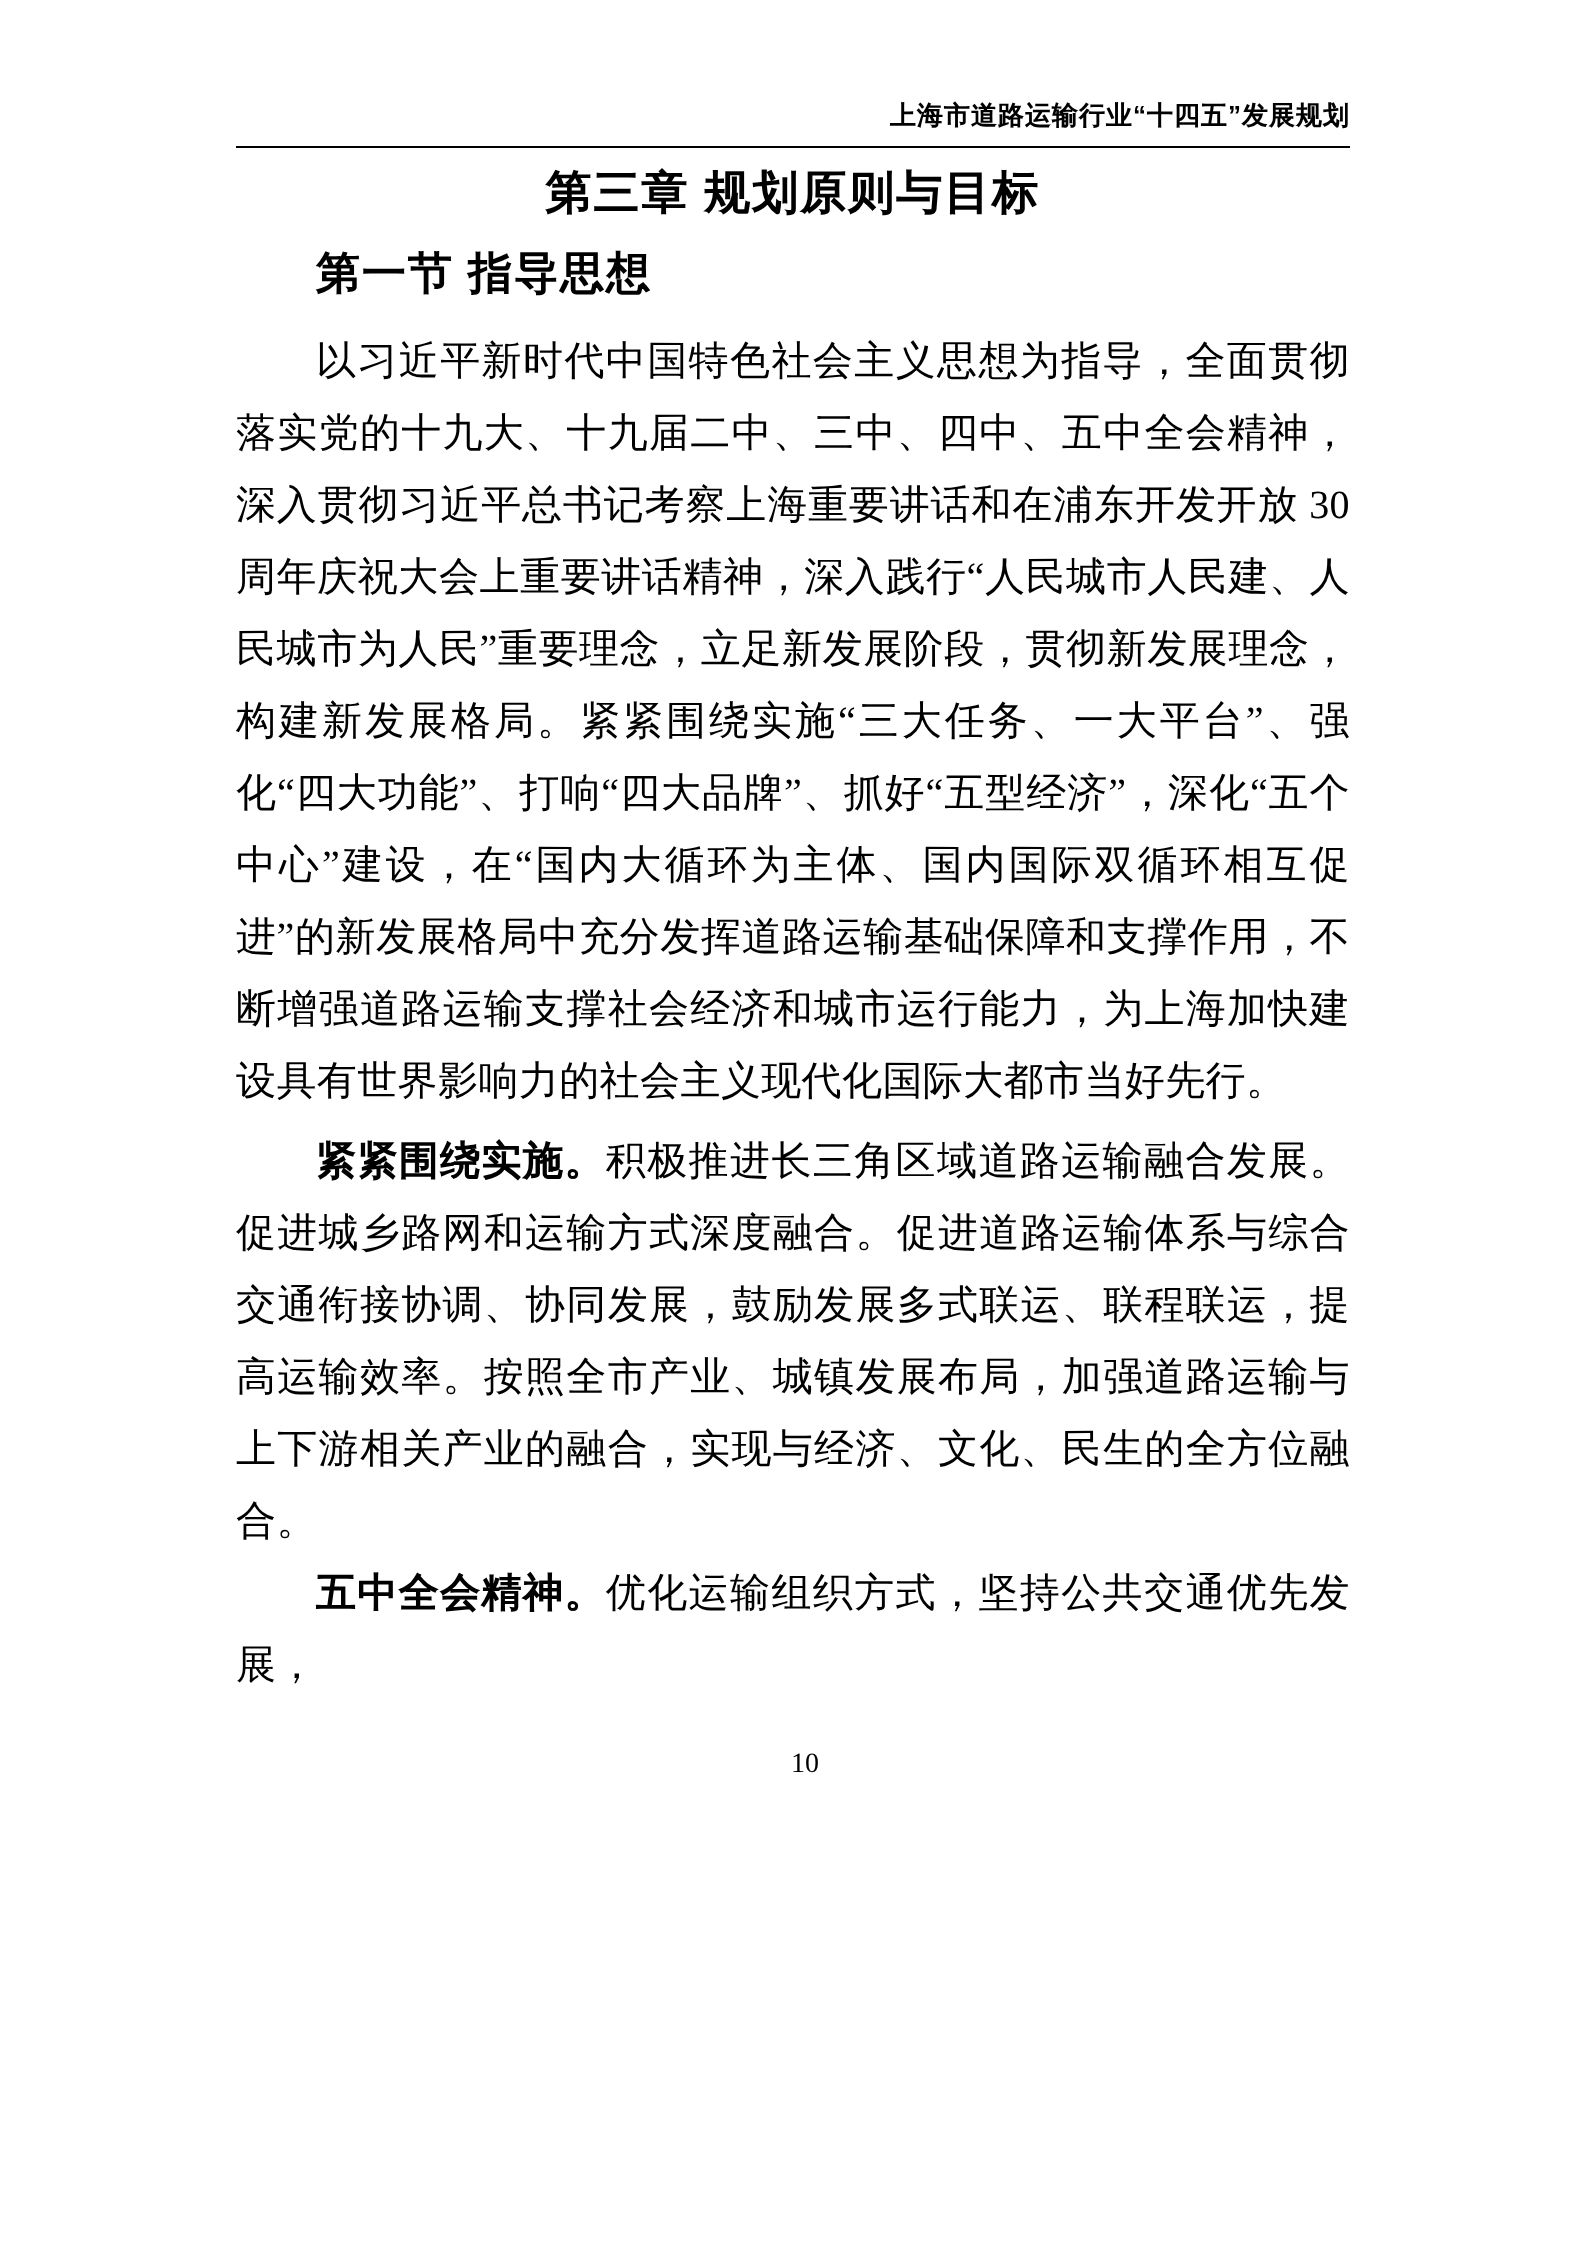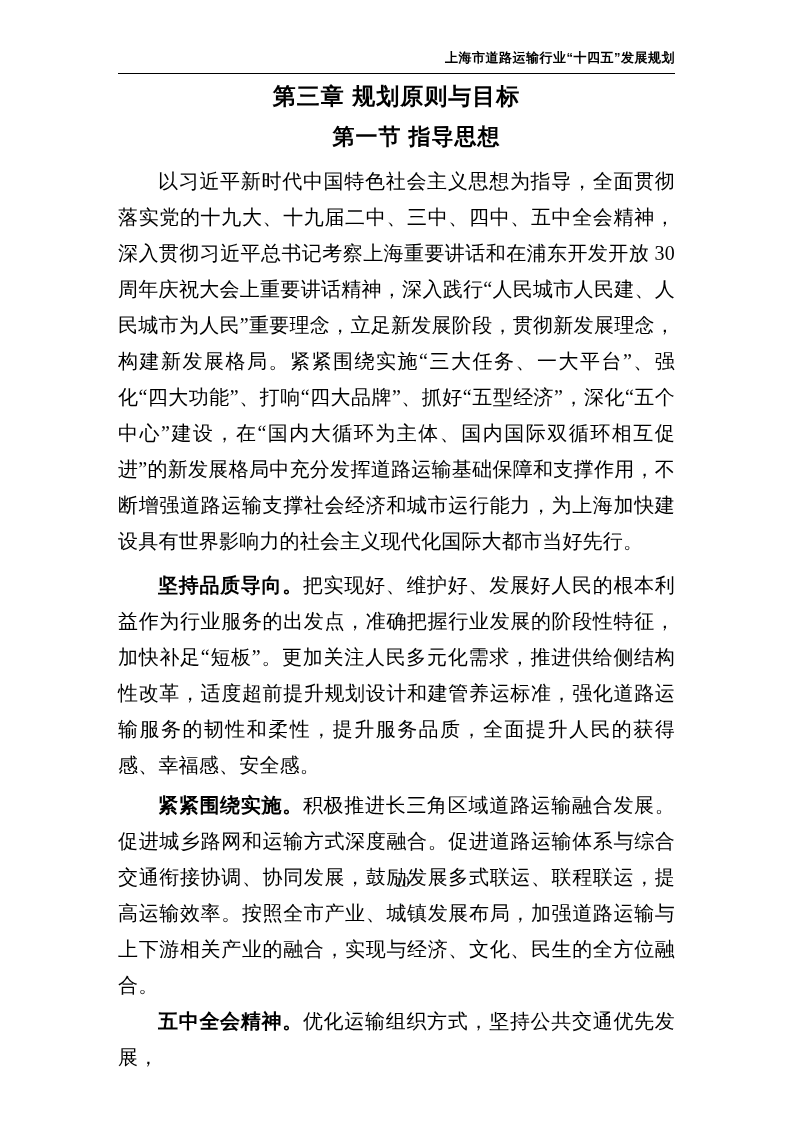--- a/index.html
+++ b/index.html
@@ -38,21 +38,21 @@
     letter-spacing: 1px;
   }
   h2.section-heading {
     font-family: "Liberation Sans", "DejaVu Sans", sans-serif;
     font-weight: bold;
     font-size: 22px;
     line-height: 28px;
     margin-left: 40px;
     letter-spacing: 1px;
   }
-  h2.section-heading.first { margin-top: 13px; text-align: center; }
+  h2.section-heading.first { margin-top: 13px; }
   h2.section-heading.second { margin-top: 8px; }
   p.body-para {
     font-size: 20px;
     line-height: 36px;
     text-align: justify;
     text-justify: inter-character;
     text-indent: 2em;
     letter-spacing: 0.2px;
   }
   p.body-para.p1 { margin-top: 12px; }
@@ -81,21 +81,20 @@
 
   <div class="running-head">上海市道路运输行业“十四五”发展规划</div>
 
   <h1 class="chapter-title">第三章 规划原则与目标</h1>
 
   <h2 class="section-heading first">第一节 指导思想</h2>
 
   <p class="body-para p1">以习近平新时代中国特色社会主义思想为指导，全面贯彻落实党的十九大、十九届二中、三中、四中、五中全会精神，深入贯彻习近平总书记考察上海重要讲话和在浦东开发开放 30 周年庆祝大会上重要讲话精神，深入践行“人民城市人民建、人民城市为人民”重要理念，立足新发展阶段，贯彻新发展理念，构建新发展格局。紧紧围绕实施“三大任务、一大平台”、强化“四大功能”、打响“四大品牌”、抓好“五型经济”，深化“五个中心”建设，在“国内大循环为主体、国内国际双循环相互促进”的新发展格局中充分发挥道路运输基础保障和支撑作用，不断增强道路运输支撑社会经济和城市运行能力，为上海加快建设具有世界影响力的社会主义现代化国际大都市当好先行。</p>
 
 
-  <p class="body-para p2"><b class="lead">坚持品质导向。</b><span>把实现好、维护好、发展好人民的根本利益作为行业服务的出发点，准确把握行业发展的阶段性特征，加快补足“短板”。更加关注人民多元化需求，推进供给侧结构性改革，适度超前提升规划设计和建管养运标准，强化道路运输服务的韧性和柔性，提升服务品质，全面提升人民的获得感、幸福感、安全感。</span></p>
 
   <p class="body-para p3"><b class="lead">紧紧围绕实施。</b><span>积极推进长三角区域道路运输融合发展。促进城乡路网和运输方式深度融合。促进道路运输体系与综合交通衔接协调、协同发展，鼓励发展多式联运、联程联运，提高运输效率。按照全市产业、城镇发展布局，加强道路运输与上下游相关产业的融合，实现与经济、文化、民生的全方位融合。</span></p>
 
   <p class="body-para p4"><b class="lead">五中全会精神。</b><span>优化运输组织方式，坚持公共交通优先发展，</span></p>
 
   <div class="page-footer">10</div>
 
 </div>
 
 </body></html>

